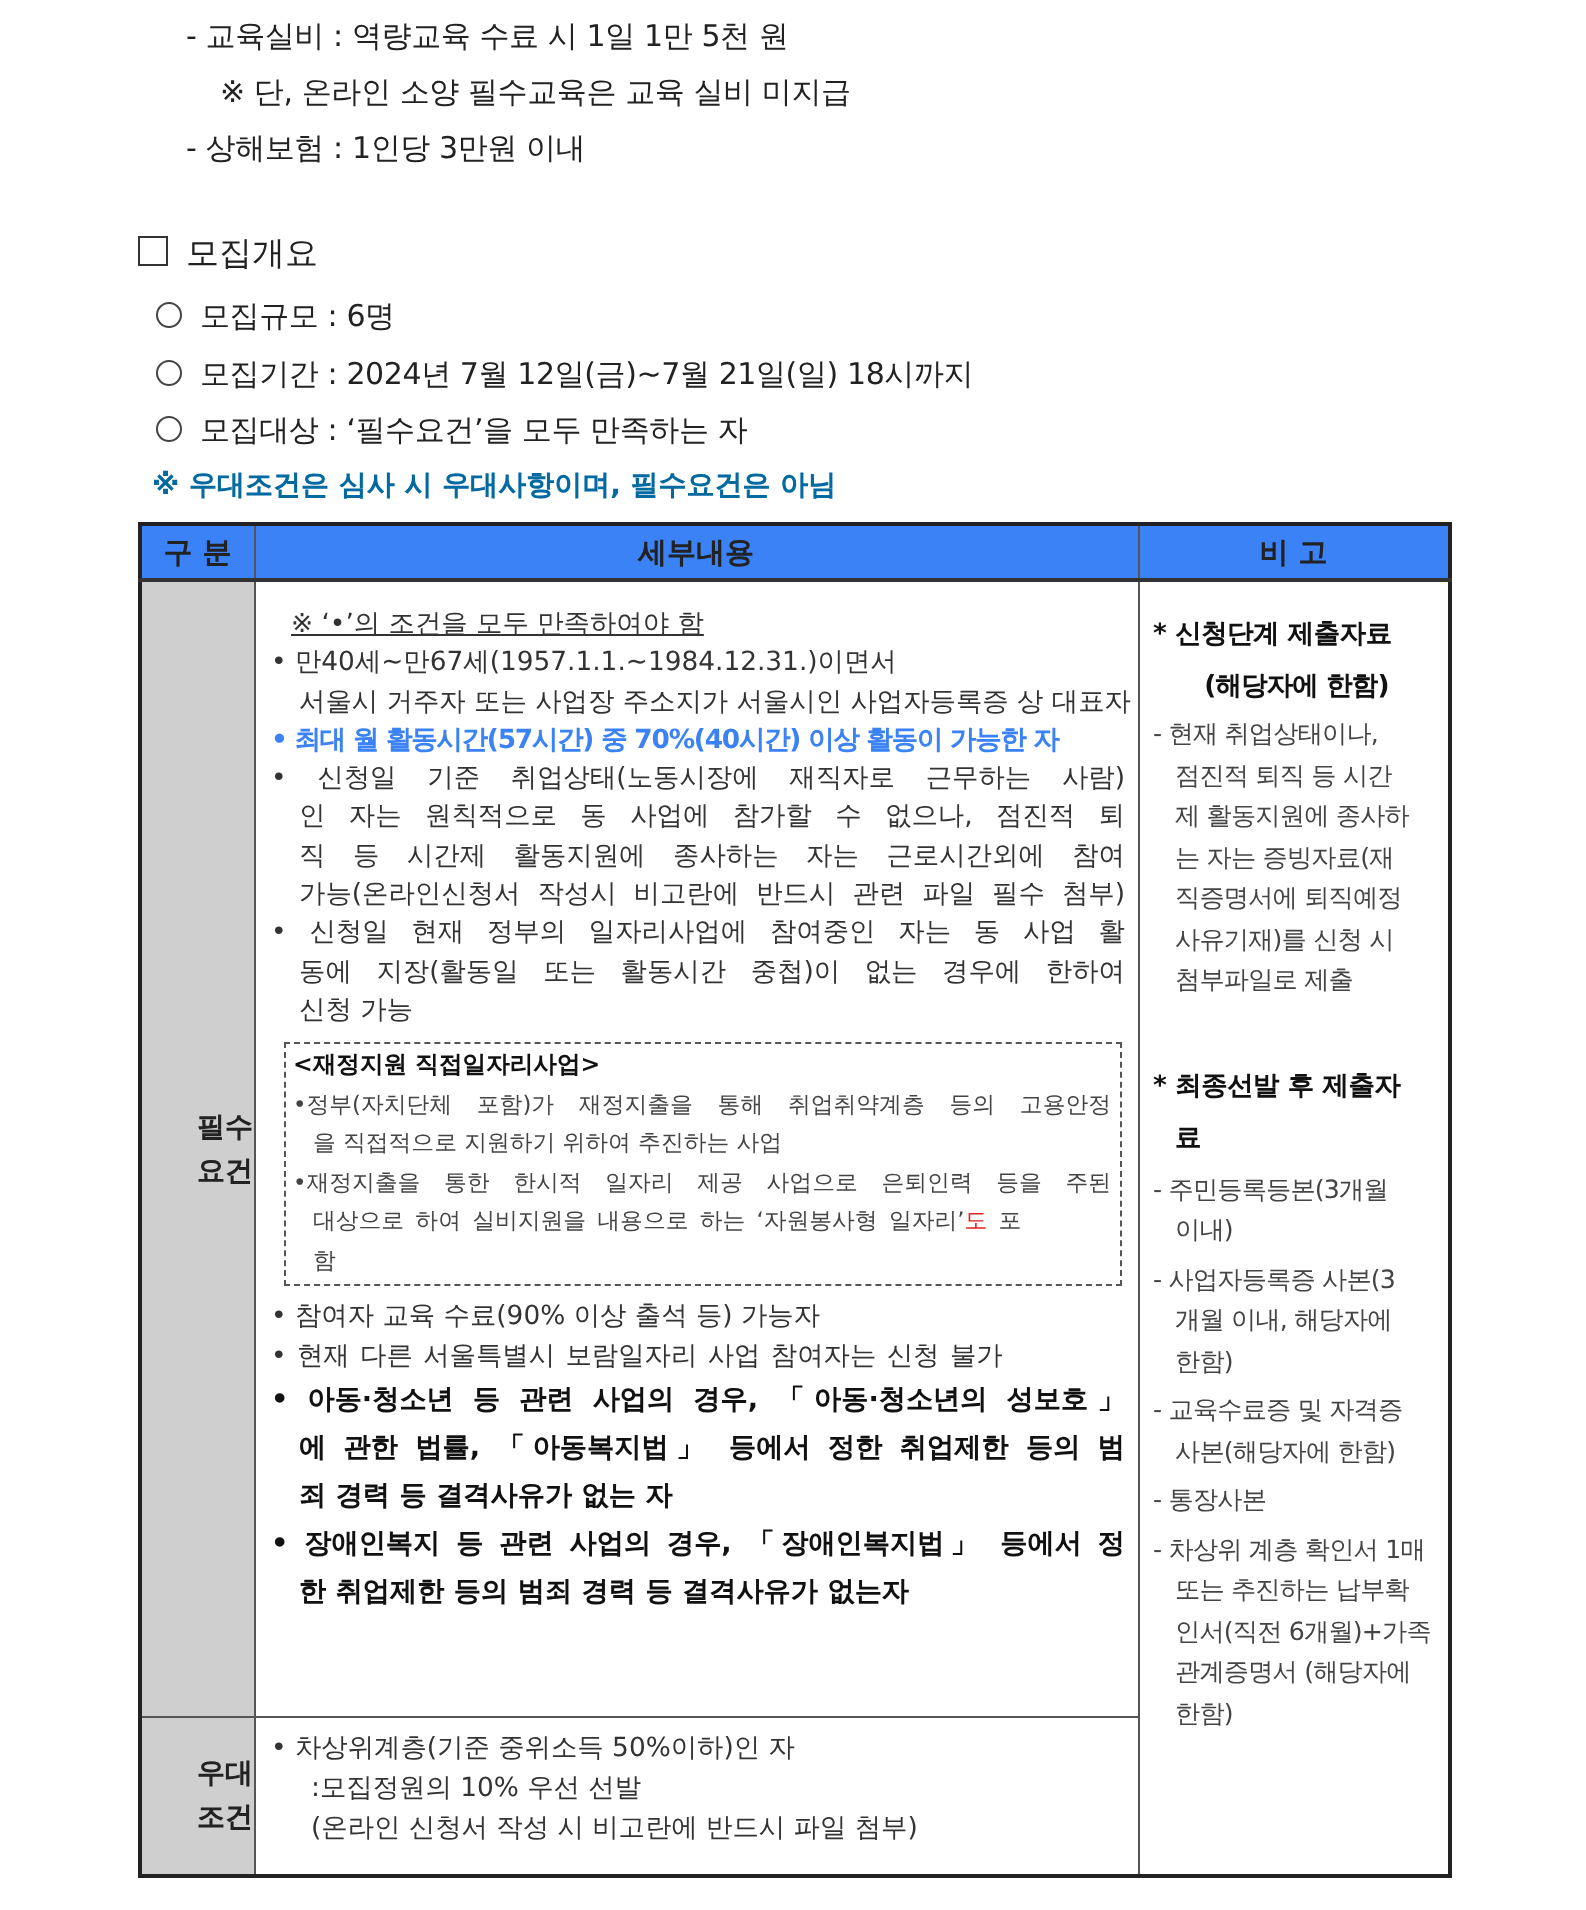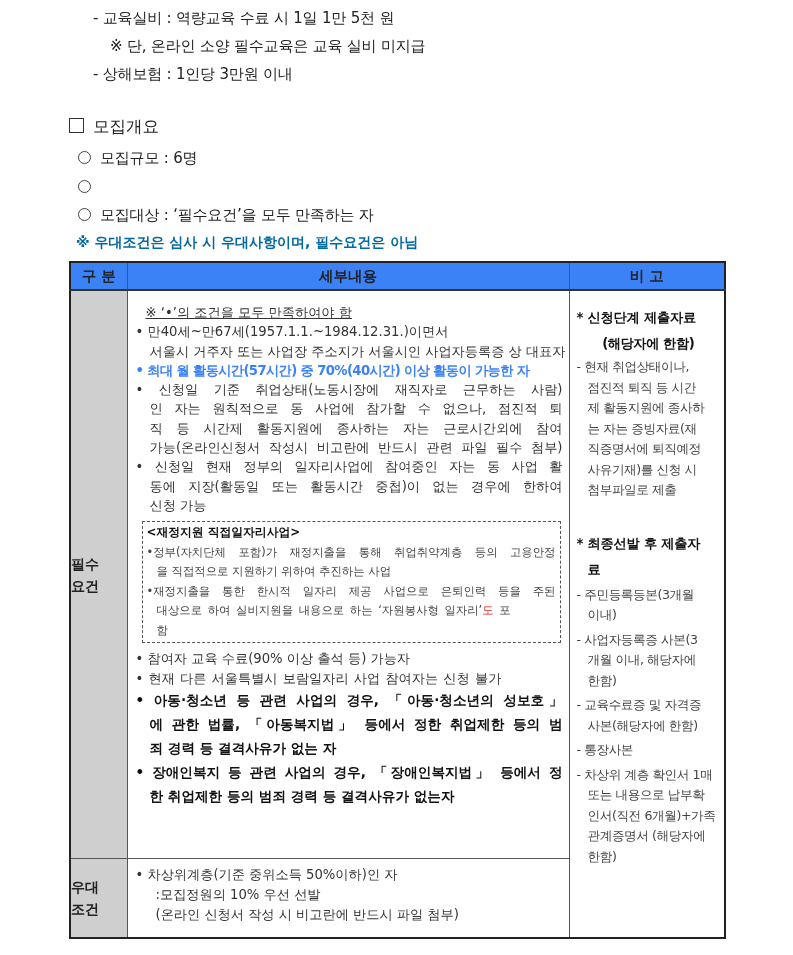--- a/index.html
+++ b/index.html
@@ -9,21 +9,21 @@
   .top-line { font-size:15px; letter-spacing:-0.2px; }
   .section-title { font-size:16.5px; }
   .box-icon { display:inline-block; width:13px; height:13px; border:1.3px solid #333; vertical-align:-1px; margin-right:9px; }
   .circ { display:inline-block; width:11px; height:11px; border:1.2px solid #444; border-radius:50%; vertical-align:-1px; margin-right:9px; }
   .bold-note { font-size:14px; font-weight:bold; color:#0369a1; }
 
   table.main { position:absolute; left:69px; top:261px; width:655px; border-collapse:collapse;
                border:2px solid #222; table-layout:fixed; }
   table.main td, table.main th { border:1px solid #555; padding:0; vertical-align:top; }
   table.main th { background:#3b82f6; height:26px; font-size:14.5px; font-weight:bold; text-align:center; vertical-align:middle; border-bottom:2px solid #333; }
-  td.cat { background:#cfcfcf; text-align:left; vertical-align:middle !important; font-weight:bold; font-size:14px; line-height:22px; }
+  td.cat { background:#cfcfcf; text-align:right; vertical-align:middle !important; font-weight:bold; font-size:14px; line-height:22px; }
   td.body { font-size:13.2px; line-height:19.3px; padding:0 0 0 8px !important; color:#333; }
   td.note { font-size:12.6px; line-height:20.5px; padding:0 4px 0 7px !important; color:#444; letter-spacing:-0.4px; }
 
   .line { white-space:nowrap; }
   .justify-line { text-align:justify; text-align-last:justify; padding-right:6px; }
   .ind { padding-left:14px; }
   .blue-bold { color:#3b82f6; font-weight:bold; letter-spacing:-0.6px; }
   .black-bold { color:#111; font-weight:bold; font-size:13.6px; line-height:24px; }
   .underline { text-decoration:underline; }
 
@@ -41,21 +41,21 @@
 <div class="abs top-line" style="left:110px; top:37px;">※ 단, 온라인 소양 필수교육은 교육 실비 미지급</div>
 <div class="abs top-line" style="left:93px; top:65px;">- 상해보험 : 1인당 3만원 이내</div>
 
 <div class="abs section-title" style="left:69px; top:116px;">
   <span class="box-icon"></span><span>모집개요</span>
 </div>
 <div class="abs top-line" style="left:78px; top:149px;">
   <span class="circ"></span><span>모집규모 : 6명</span>
 </div>
 <div class="abs top-line" style="left:78px; top:178px;">
-  <span class="circ"></span>
+  <span class="circ"></span><span>모집기간 : 2024년 7월 12일(금)~7월 21일(일) 18시까지</span>
 </div>
 <div class="abs top-line" style="left:78px; top:206px;">
   <span class="circ"></span><span>모집대상 : ‘필수요건’을 모두 만족하는 자</span>
 </div>
 <div class="abs bold-note" style="left:76px; top:234px;">※ 우대조건은 심사 시 우대사항이며, 필수요건은 아님</div>
 
 <table class="main">
   <colgroup>
     <col style="width:57px">
     <col style="width:442px">
@@ -130,21 +130,21 @@
       </div>
       <div style="margin-top:4px">
         <div>- 교육수료증 및 자격증</div>
         <div style="padding-left:11px">사본(해당자에 한함)</div>
       </div>
       <div style="margin-top:4px">
         <div>- 통장사본</div>
       </div>
       <div style="margin-top:4px">
         <div>- 차상위 계층 확인서 1매</div>
-        <div style="padding-left:11px">또는 내용으로 납부확</div>
+        <div style="padding-left:11px">또는 추진하는 납부확</div>
         <div style="padding-left:11px">인서(직전 6개월)+가족</div>
         <div style="padding-left:11px">관계증명서 (해당자에</div>
         <div style="padding-left:11px">한함)</div>
       </div>
     </td>
   </tr>
   <tr>
     <td class="cat" style="height:78px;">
       <div>우대</div>
       <div>조건</div>

